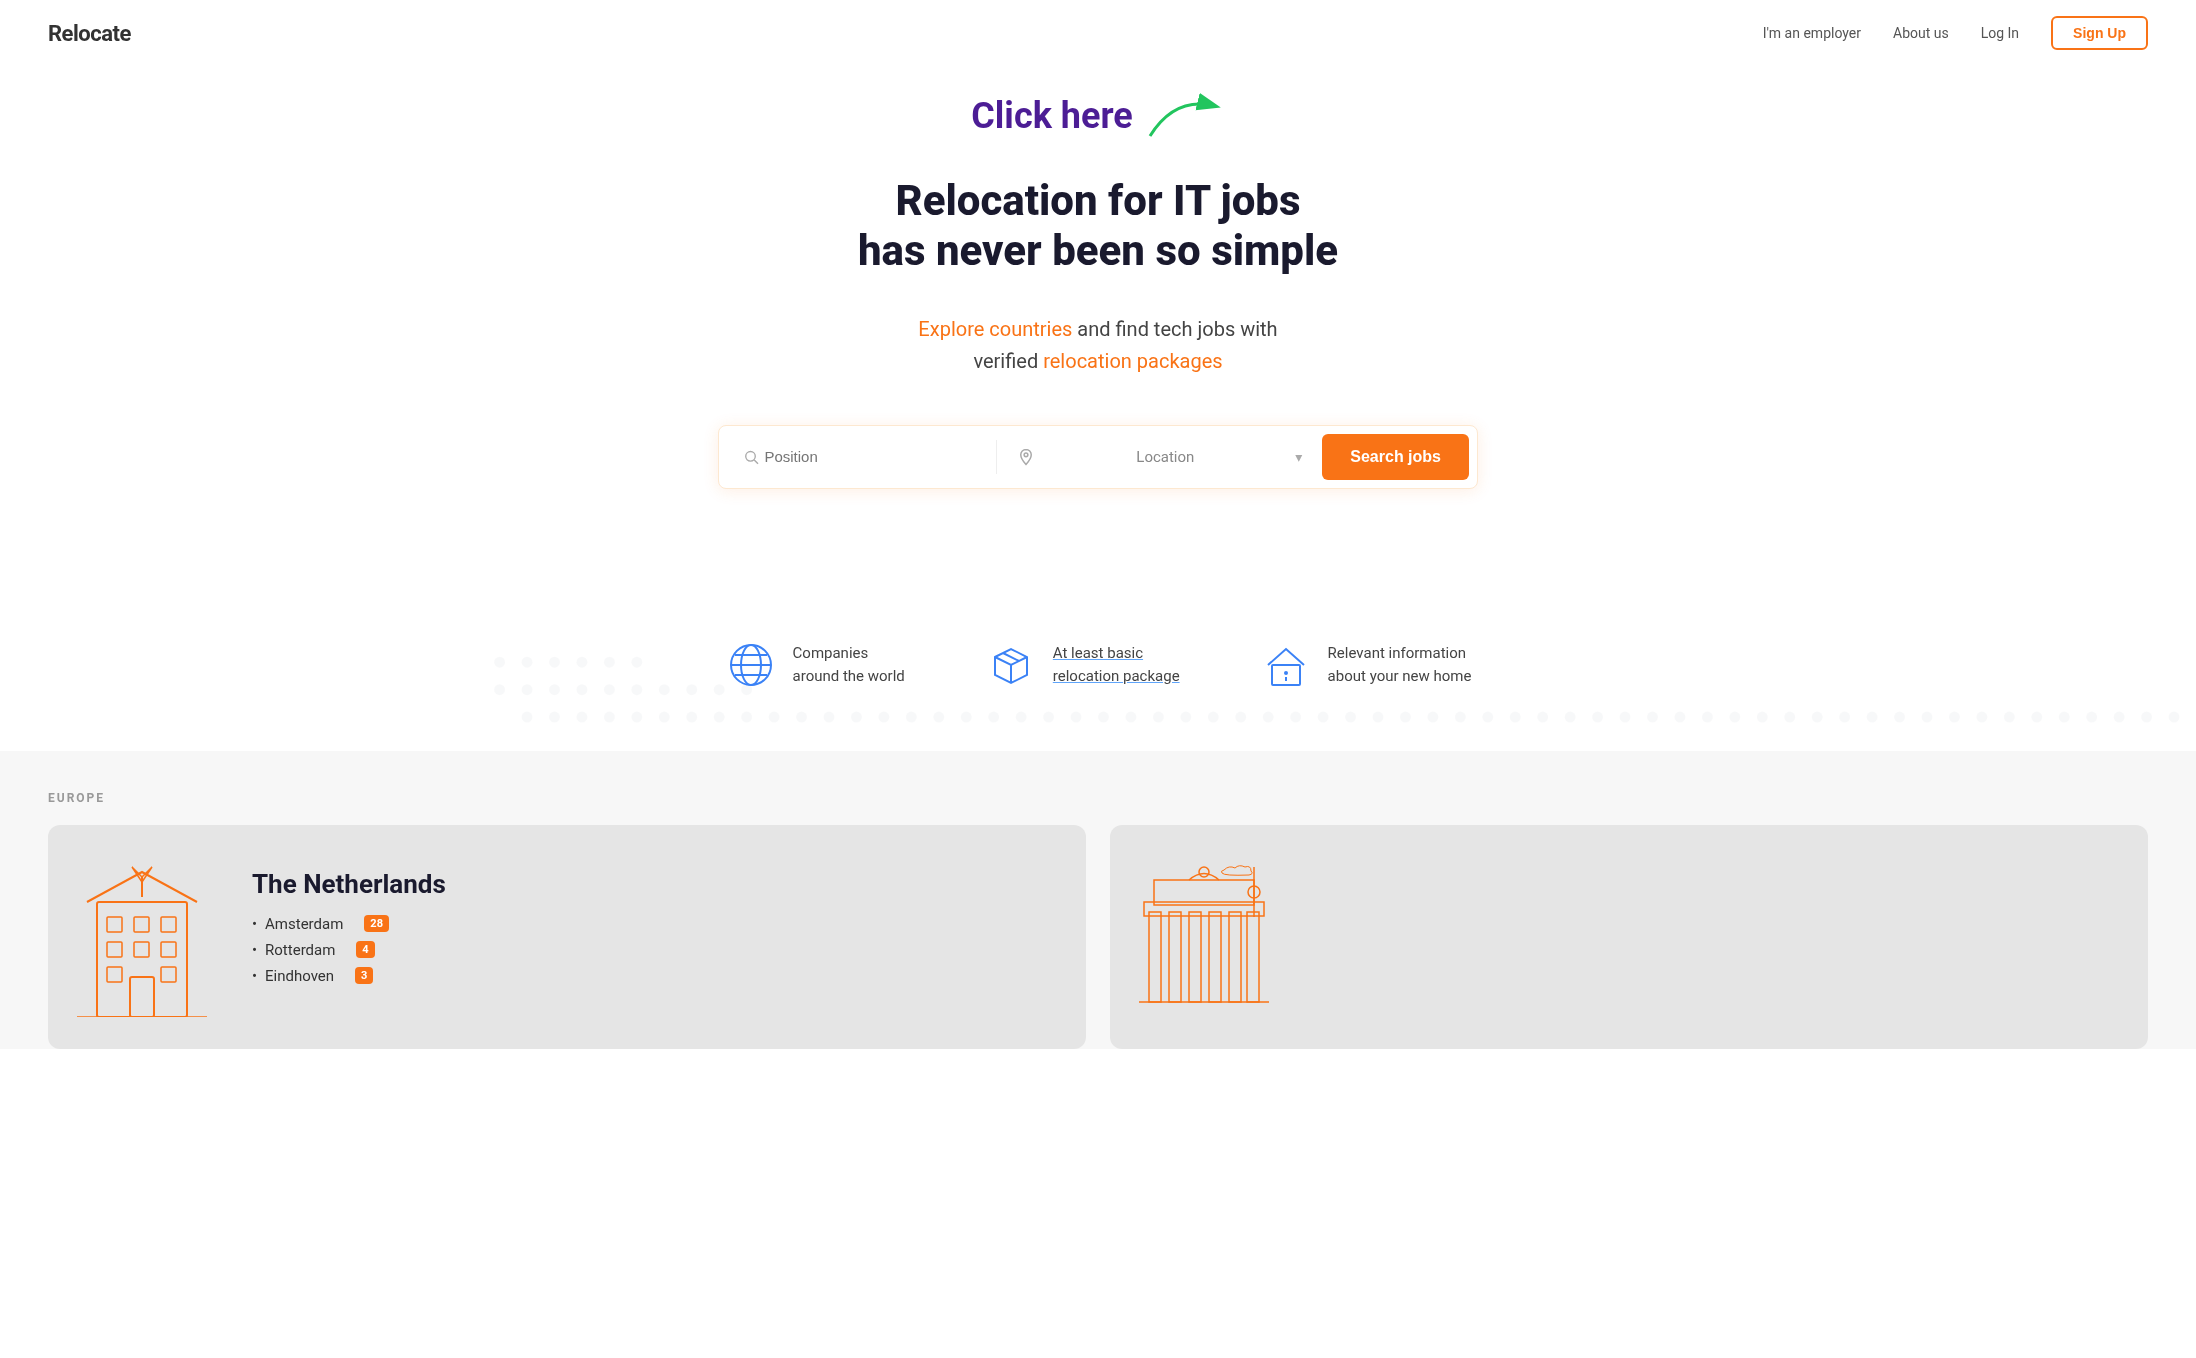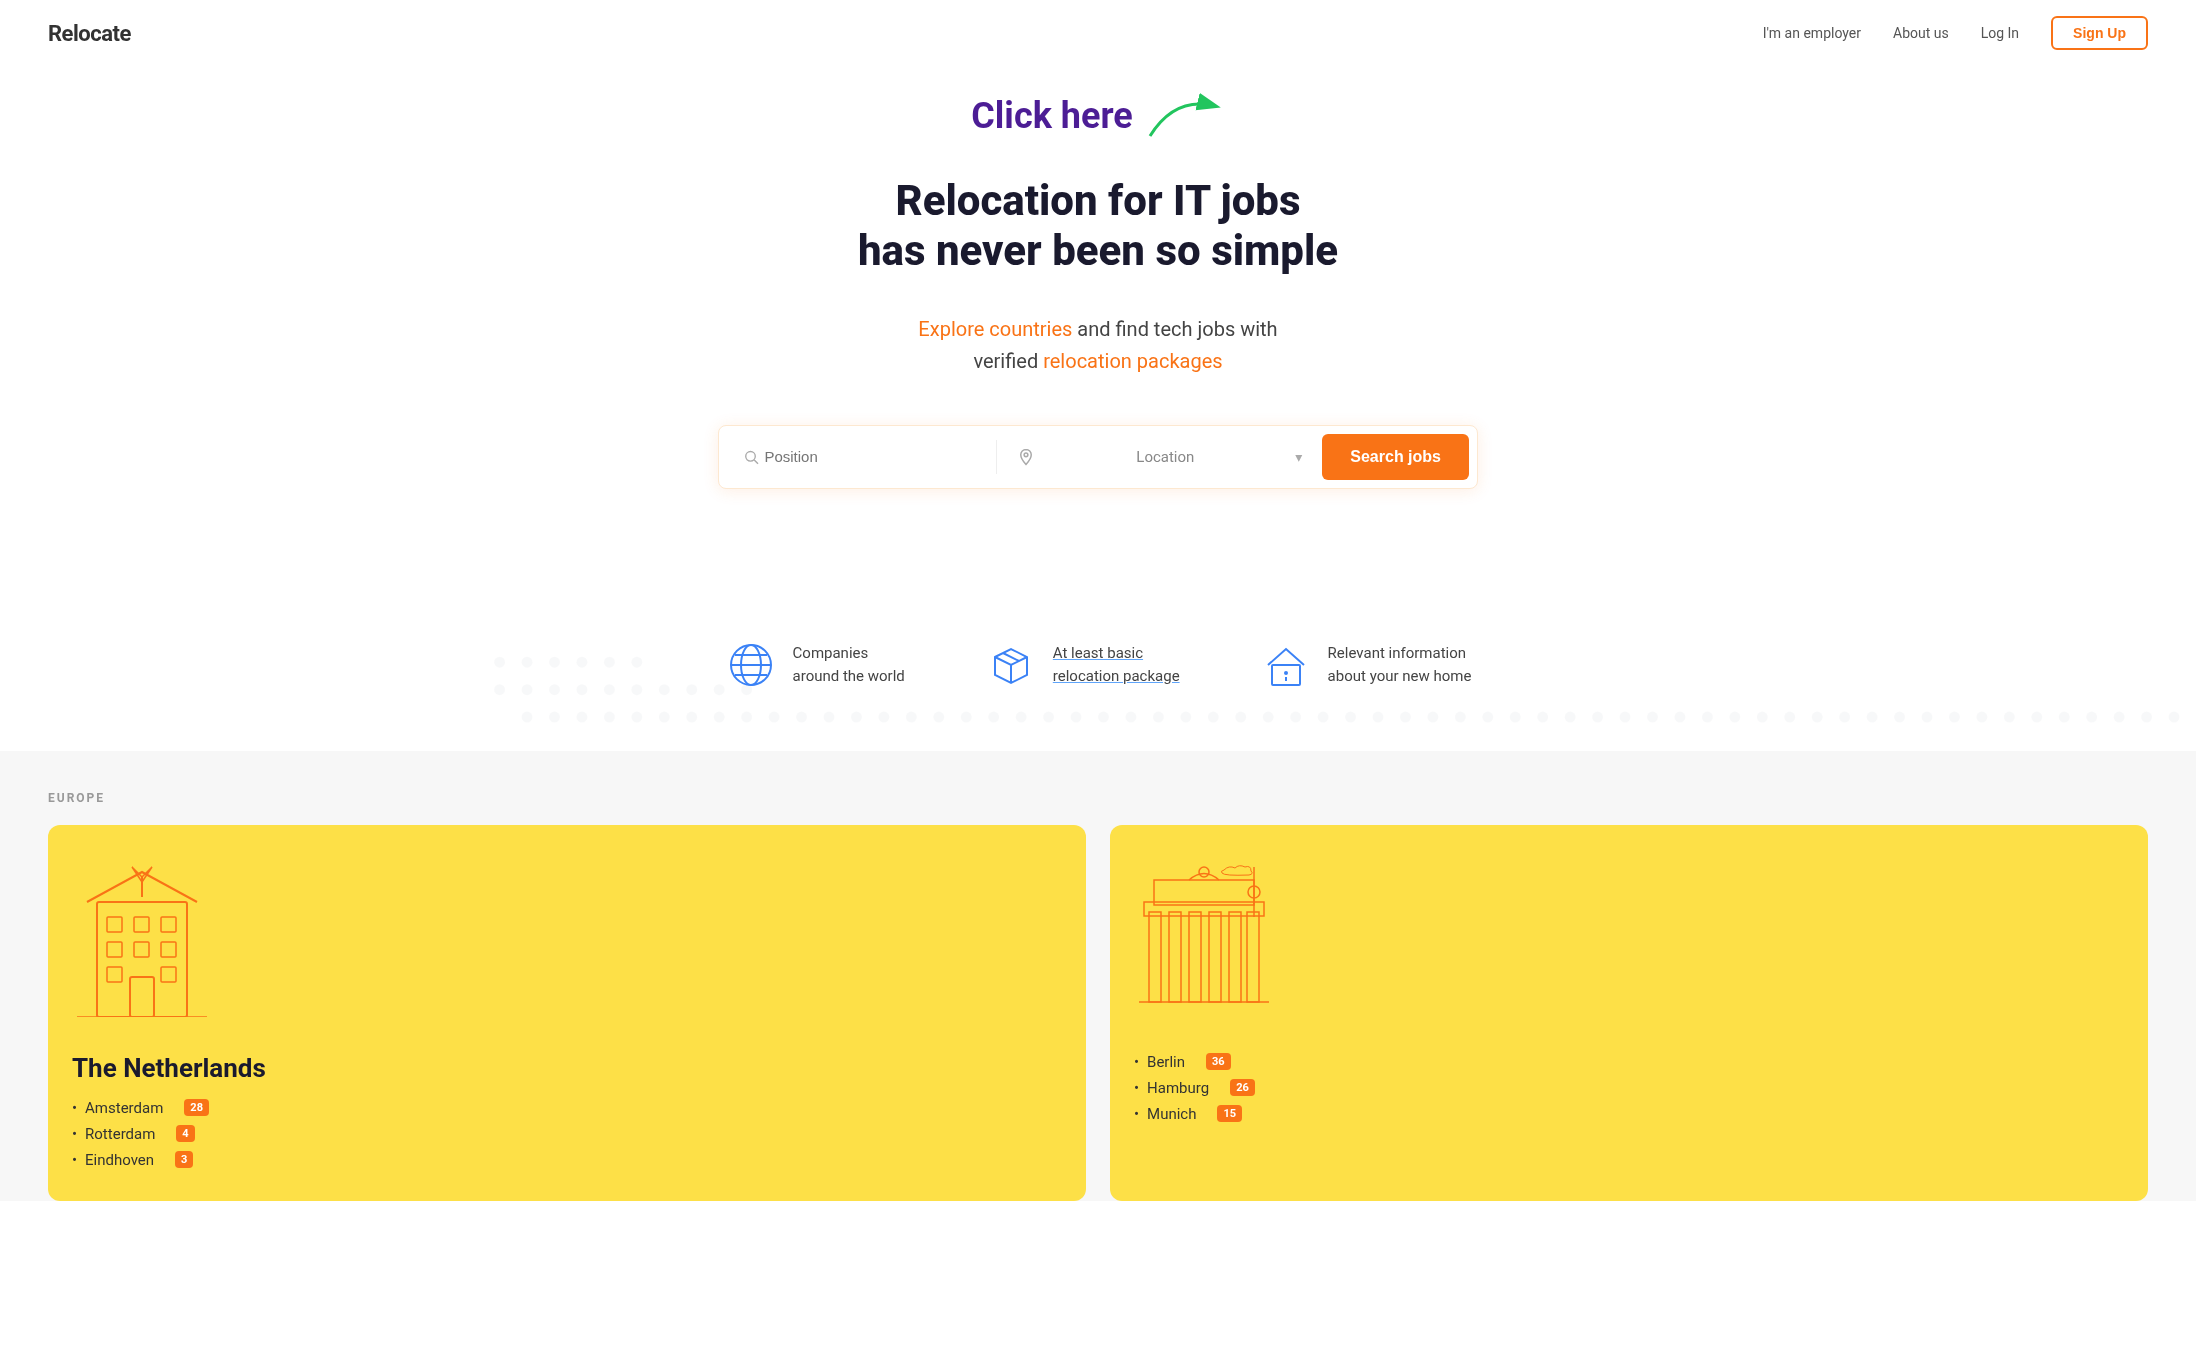--- a/index.html
+++ b/index.html
@@ -186,28 +186,27 @@
       letter-spacing: 2px;
       color: #999;
       margin-bottom: 20px;
     }
     .country-cards {
       display: grid;
       grid-template-columns: 1fr 1fr;
       gap: 24px;
     }
     .country-card {
-      background: #fde047;
+      background: #e5e5e5;
       border-radius: 12px;
       padding: 32px 32px 32px 24px;
       display: flex;
-      gap: 24px;
+      gap: 40px;
       align-items: flex-start;
       min-height: 200px;
-      flex-direction: column;
     }
     .country-illustration {
       flex-shrink: 0;
       width: 140px;
       height: 160px;
       display: flex;
       align-items: flex-end;
       justify-content: center;
     }
     .country-info {
@@ -702,31 +701,17 @@
 
           <path d="M85 8 Q90 3 96 6 Q100 2 106 5 Q112 3 112 9 Q115 12 110 13 Q85 14 83 11 Q81 9 85 8Z" stroke="#f97316" stroke-width="1" fill="none"></path>
 
           <line x1="115" y1="5" x2="115" y2="55" stroke="#f97316" stroke-width="1.5"></line>
           <circle cx="115" cy="30" r="6" stroke="#f97316" stroke-width="1.5" fill="none"></circle>
 
           <line x1="0" y1="140" x2="130" y2="140" stroke="#f97316" stroke-width="1.5"></line>
         </svg>
       </div>
       <div class="country-info">
-        <ul class="city-list">
-          <li class="city-item">
-            <span>Berlin</span>
-            <span class="city-badge">36</span>
-          </li>
-          <li class="city-item">
-            <span>Hamburg</span>
-            <span class="city-badge">26</span>
-          </li>
-          <li class="city-item">
-            <span>Munich</span>
-            <span class="city-badge">15</span>
-          </li>
-        </ul>
       </div>
     </div>
 
   </div>
 </section>
 
 </body></html>

